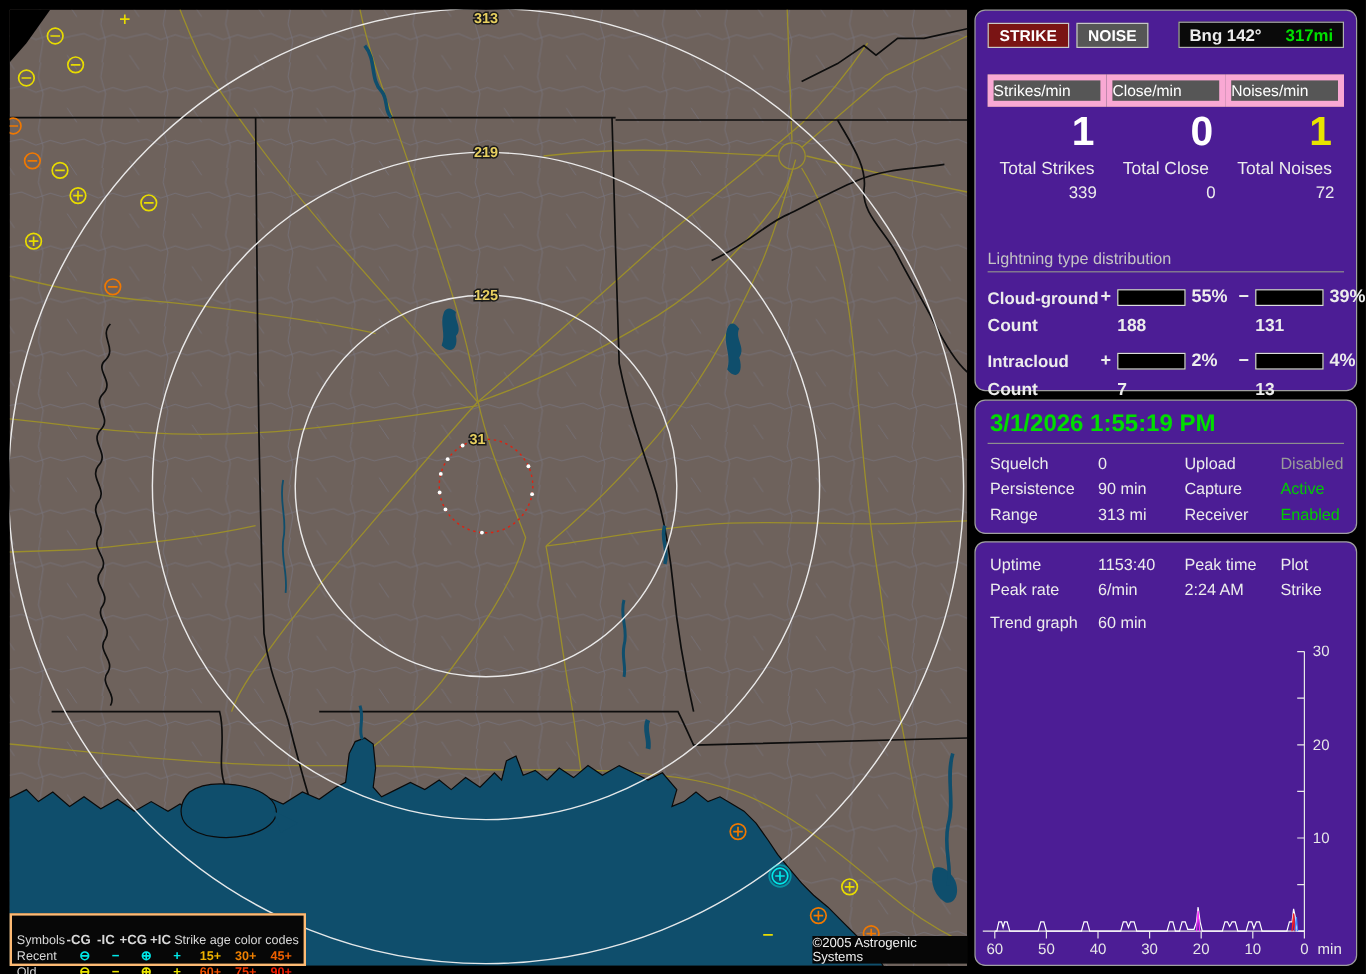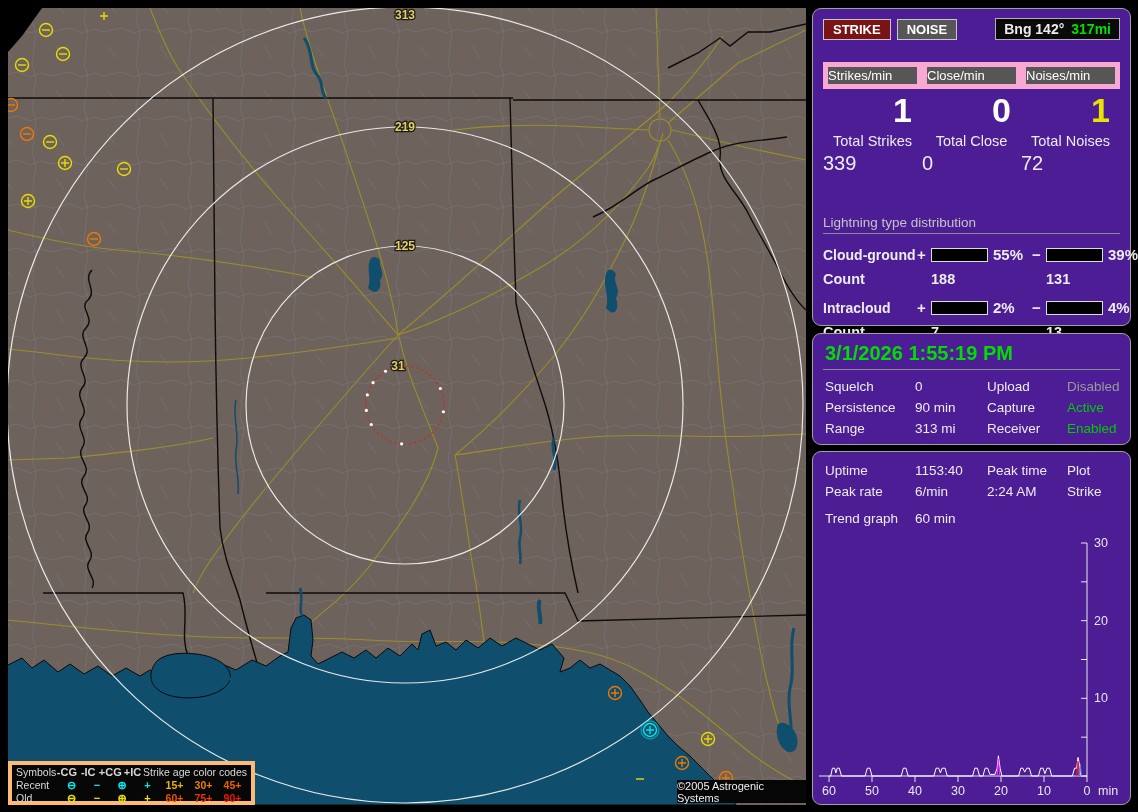--- a/index.html
+++ b/index.html
@@ -3,50 +3,50 @@
 <meta charset="utf-8">
 <style>
   html,body{margin:0;padding:0;background:#000;}
   #screen{position:relative;width:1138px;height:812px;background:#000;overflow:hidden;
           font-family:"Liberation Sans",sans-serif;color:#ececec;}
   
   #map-wrap{position:absolute;left:8px;top:8px;width:798px;height:797px;}
   #map-svg{position:absolute;left:0;top:0;}
   
   #legend{position:absolute;left:0px;top:753px;width:247px;height:44px;background:#070707;
-          border:4px solid #fdba74;box-sizing:border-box;font-size:10.5px;color:#d8d8d8;
-          padding:1px 4px;line-height:13px;}
+          border:2px solid #fdba74;box-sizing:border-box;font-size:10.5px;color:#d8d8d8;
+          padding:15px 4px;line-height:13px;}
   .lg-row{display:flex;align-items:center;white-space:nowrap;}
   .lg-c0{width:46px;}
   .lg-sym{width:27px;text-align:center;font-weight:bold;font-size:11px;}
   .lg-age{width:31px;text-align:center;font-weight:bold;}
   .lg-agehead{flex:1;text-align:left;}
   
   #copyright{position:absolute;left:669px;top:772px;width:129px;height:23px;background:#060606;
              color:#f0f0f0;font-size:11px;display:flex;align-items:center;justify-content:center;}
   
   .pbox{position:absolute;left:812px;width:319px;background:#4c1d95;border:1px solid #a0a0a0;
         border-radius:9px;box-sizing:border-box;}
   #box-counters{top:8px;height:318px;padding:9px 10px;}
   #box-status{top:333px;height:112px;padding:6px 10px;}
   #box-stats{top:451px;height:354px;padding:9px 10px;}
   .btn{display:inline-block;font-weight:bold;font-size:13px;padding:2px 9px;border:1px solid #c8c8c8;
        color:#fff;cursor:pointer;}
   #strike-btn{background:#7a1414;}
   #noise-btn{background:#565656;margin-left:6px;}
-  #bng-box{margin-left:auto;display:flex;gap:7px;align-items:center;border:1px solid #b0b0b0;
+  #bng-box{margin-left:auto;display:flex;gap:20px;align-items:center;border:1px solid #b0b0b0;
            background:#0a0a0a;padding:2px 8px;font-weight:bold;font-size:14px;}
   .toprow{display:flex;align-items:center;}
   .cols3{display:flex;justify-content:space-between;margin-top:22px;}
   .ccol{width:99px;display:flex;flex-direction:column;}
   .stat-label{background:#565656;border:5px solid #f9a8d4;color:#fff;font-size:13px;text-align:left;
               padding:1px 0;}
   .rate{font-size:34px;font-weight:bold;text-align:right;padding-right:10px;line-height:42px;}
   .total-label{font-size:14.5px;text-align:center;margin-top:2px;color:#ececec;}
-  .total-val{font-size:20px;text-align:left;padding-right:8px;margin-top:3px;}
+  .total-val{font-size:14px;text-align:right;padding-right:8px;margin-top:3px;}
   .dist-title{margin-top:40px;font-size:13.5px;color:#c4c4c4;border-bottom:1px solid #8e8e8e;
               padding-bottom:3px;}
   .dist-row{display:grid;grid-template-columns:94px 14px 57px 44px 14px 57px auto;
             align-items:center;margin-top:12px;font-size:14px;}
   .dist-name{font-weight:bold;}
   .sign{font-weight:bold;font-size:15px;}
   .bar{width:55px;height:12px;border:1px solid #dcdcdc;background:#000;}
   .bar-fill{height:100%;min-width:1px;}
   .pct{font-weight:bold;font-size:15px;padding-left:5px;}
   .count-row{display:grid;grid-template-columns:94px 14px 57px 44px 14px 57px auto;

